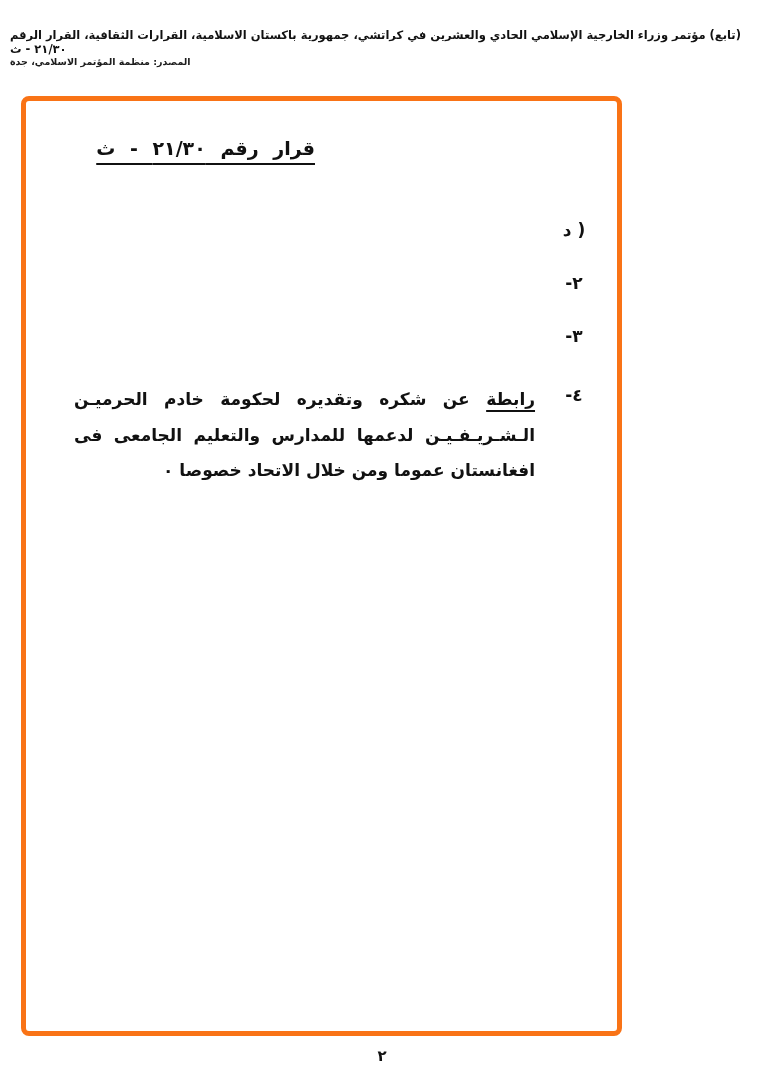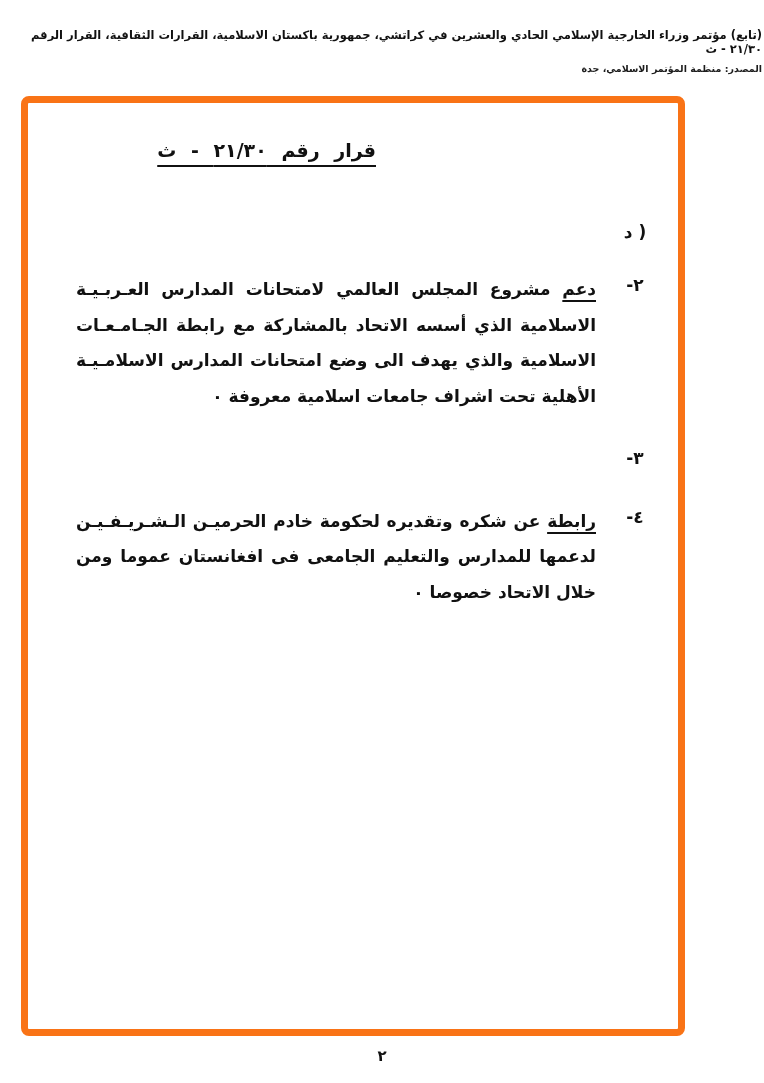--- a/index.html
+++ b/index.html
@@ -14,42 +14,41 @@
     background: #ffffff;
     font-family: "DejaVu Sans", sans-serif;
     color: #111111;
     overflow: hidden;
   }
   .header {
     position: absolute;
     top: 28px;
     left: 10px;
     right: 2px;
-    text-align: right;
+    text-align: left;
     direction: rtl;
   }
   .header .h1 {
     font-size: 11.5px;
     font-weight: bold;
     letter-spacing: 0px;
   }
   .header .h2 {
     font-size: 9.5px;
     font-weight: bold;
-    margin-top: 7px;
     color: #1c1c1c;
   }
   .green-box {
     position: absolute;
     left: 21px;
     top: 96px;
-    width: 664px;
+    width: 601px;
     height: 940px;
     box-sizing: border-box;
-    border: 7px solid #f97316;
+    border: 5px solid #f97316;
     border-radius: 8px;
     direction: rtl;
     padding: 32px 16px 0 48px;
   }
   .title {
     width: fit-content;
     margin: 4px 286px 0 0;
     font-size: 19px;
     font-weight: bold;
     word-spacing: 8px;
@@ -113,21 +112,20 @@
   <div class="green-box">
 
     <div class="title">قرار رقم ٢١/٣٠ - ث</div>
 
     <div class="item item-0">
       <div class="marker">د )</div>
     </div>
 
     <div class="item item-1">
       <div class="marker">-٢</div>
-      <p class="text"><span class="lead underlined">دعم</span> <span>مشروع المجلس العالمي لامتحانات المدارس العـربـيـة الاسلامية الذي أسسه الاتحاد بالمشاركة مع رابطة الجـامـعـات الاسلامية والذي يهدف الى وضع امتحانات المدارس الاسلامـيـة الأهلية تحت اشراف جامعات اسلامية معروفة ٠</span></p>
     </div>
 
     <div class="item item-2">
       <div class="marker">-٣</div>
     </div>
 
     <div class="item item-3">
       <div class="marker">-٤</div>
       <p class="text"><span class="lead underlined">رابطة</span> <span>عن شكره وتقديره لحكومة خادم الحرميـن الـشـريـفـيـن لدعمها للمدارس والتعليم الجامعى فى افغانستان عموما ومن خلال الاتحاد خصوصا ٠</span></p>
     </div>

